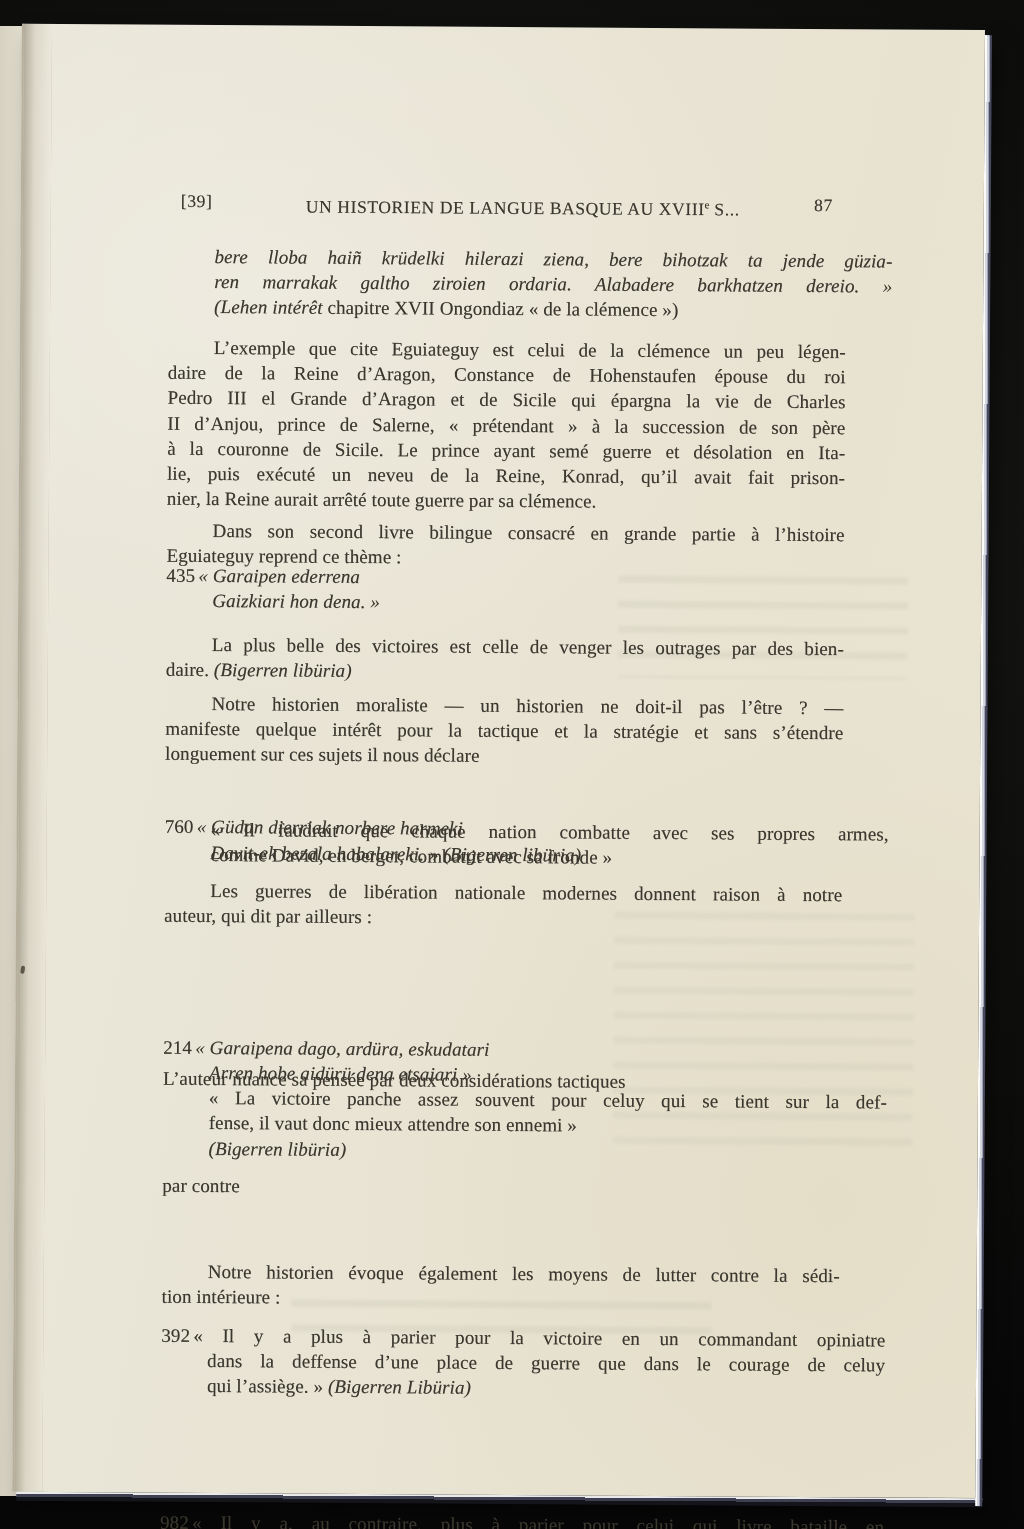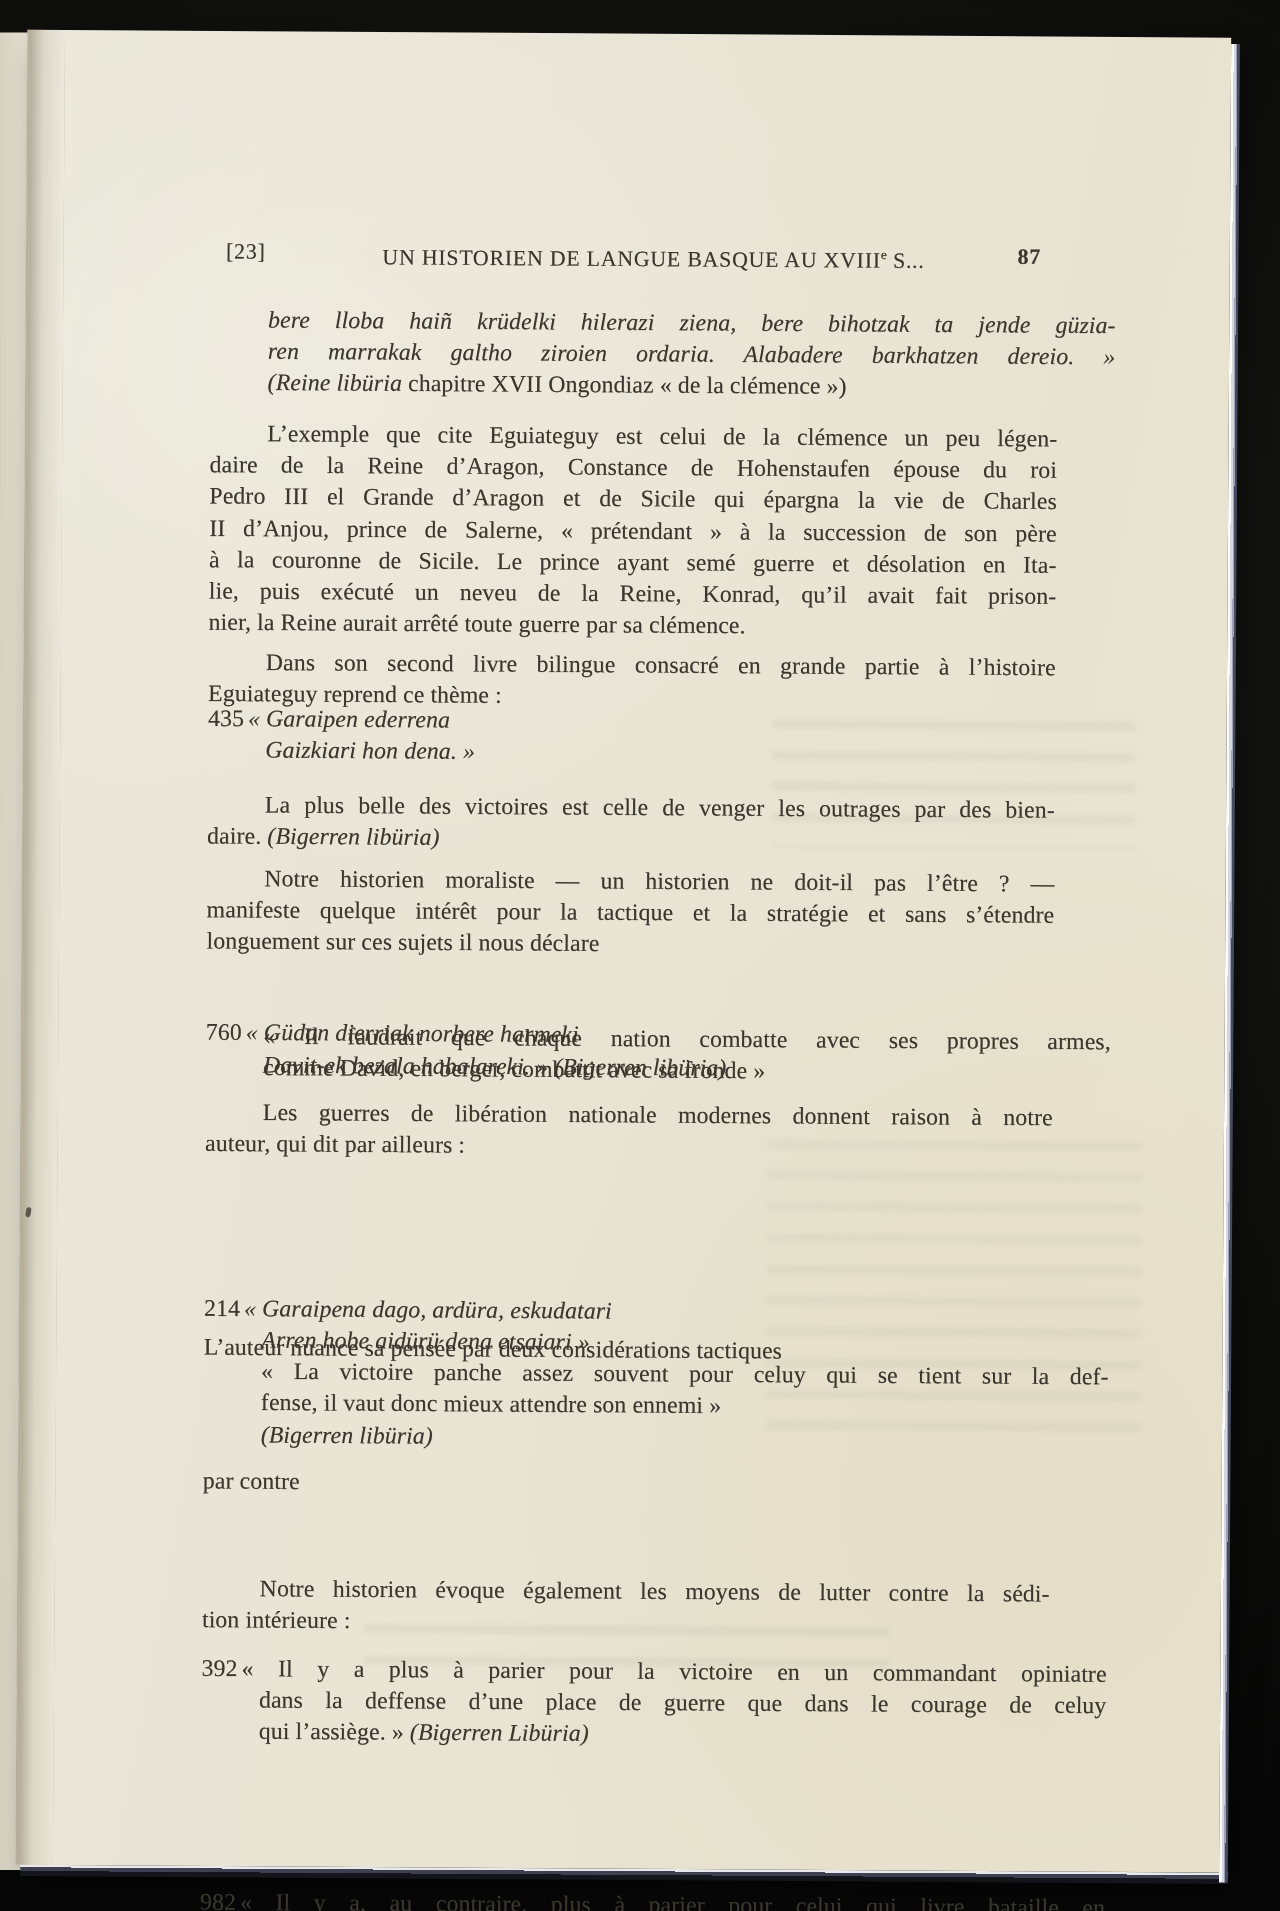--- a/index.html
+++ b/index.html
@@ -59,46 +59,46 @@
   .indented{padding-left:46px;}     
   .verse{padding-left:46px;position:relative;}
   .vnum{position:absolute;left:0;top:0;font-style:normal;font-family:Liberation Serif, serif;}
   .vfirst{text-indent:-14px;}
   .it{font-style:italic;}
 
   .hdr{font-size:17.5px;letter-spacing:0.6px;height:25px;}
   .hbracket{position:absolute;left:12px;}
   .htitle{position:absolute;left:60px;right:30px;text-align:center;}
   .htitle sup{font-size:62%;vertical-align:super;letter-spacing:0;}
-  .hpage{position:absolute;right:14px;font-weight:bold;}
+  .hpage{position:absolute;right:14px;}
 </style>
 </head>
 <body>
 
 <div class="underpage"></div>
 
 <div class="paper">
   <div class="crease"></div>
   <div class="speck"></div>
   <div class="ghost g1"></div>
   <div class="ghost g2"></div>
   <div class="ghost g3"></div>
 
   <div class="content">
 
     <div class="blk hdr" style="top:164px">
-      <span class="hbracket">[23]</span>
+      <span class="hbracket">[39]</span>
       <span class="htitle"><span>UN HISTORIEN DE LANGUE BASQUE AU XVIII</span><sup>e</sup><span> S...</span></span>
       <span class="hpage">87</span>
     </div>
 
     <div class="blk indented it" style="top:219px">
       <div class="ln">bere lloba haiñ krüdelki hilerazi ziena, bere bihotzak ta jende güzia-</div>
       <div class="ln">ren marrakak galtho ziroien ordaria. Alabadere barkhatzen dereio. »</div>
-      <div class="ln end"><span class="it">(Reine libüria</span><span style="font-style:normal"> chapitre XVII Ongondiaz « de la clémence »)</span></div>
+      <div class="ln end"><span class="it">(Lehen intérêt</span><span style="font-style:normal"> chapitre XVII Ongondiaz « de la clémence »)</span></div>
     </div>
 
     <div class="blk" style="top:310px">
       <div class="ln fl">L’exemple que cite Eguiateguy est celui de la clémence un peu légen-</div>
       <div class="ln">daire de la Reine d’Aragon, Constance de Hohenstaufen épouse du roi</div>
       <div class="ln">Pedro III el Grande d’Aragon et de Sicile qui épargna la vie de Charles</div>
       <div class="ln">II d’Anjou, prince de Salerne, « prétendant » à la succession de son père</div>
       <div class="ln">à la couronne de Sicile. Le prince ayant semé guerre et désolation en Ita-</div>
       <div class="ln">lie, puis exécuté un neveu de la Reine, Konrad, qu’il avait fait prison-</div>
       <div class="ln end">nier, la Reine aurait arrêté toute guerre par sa clémence.</div>

